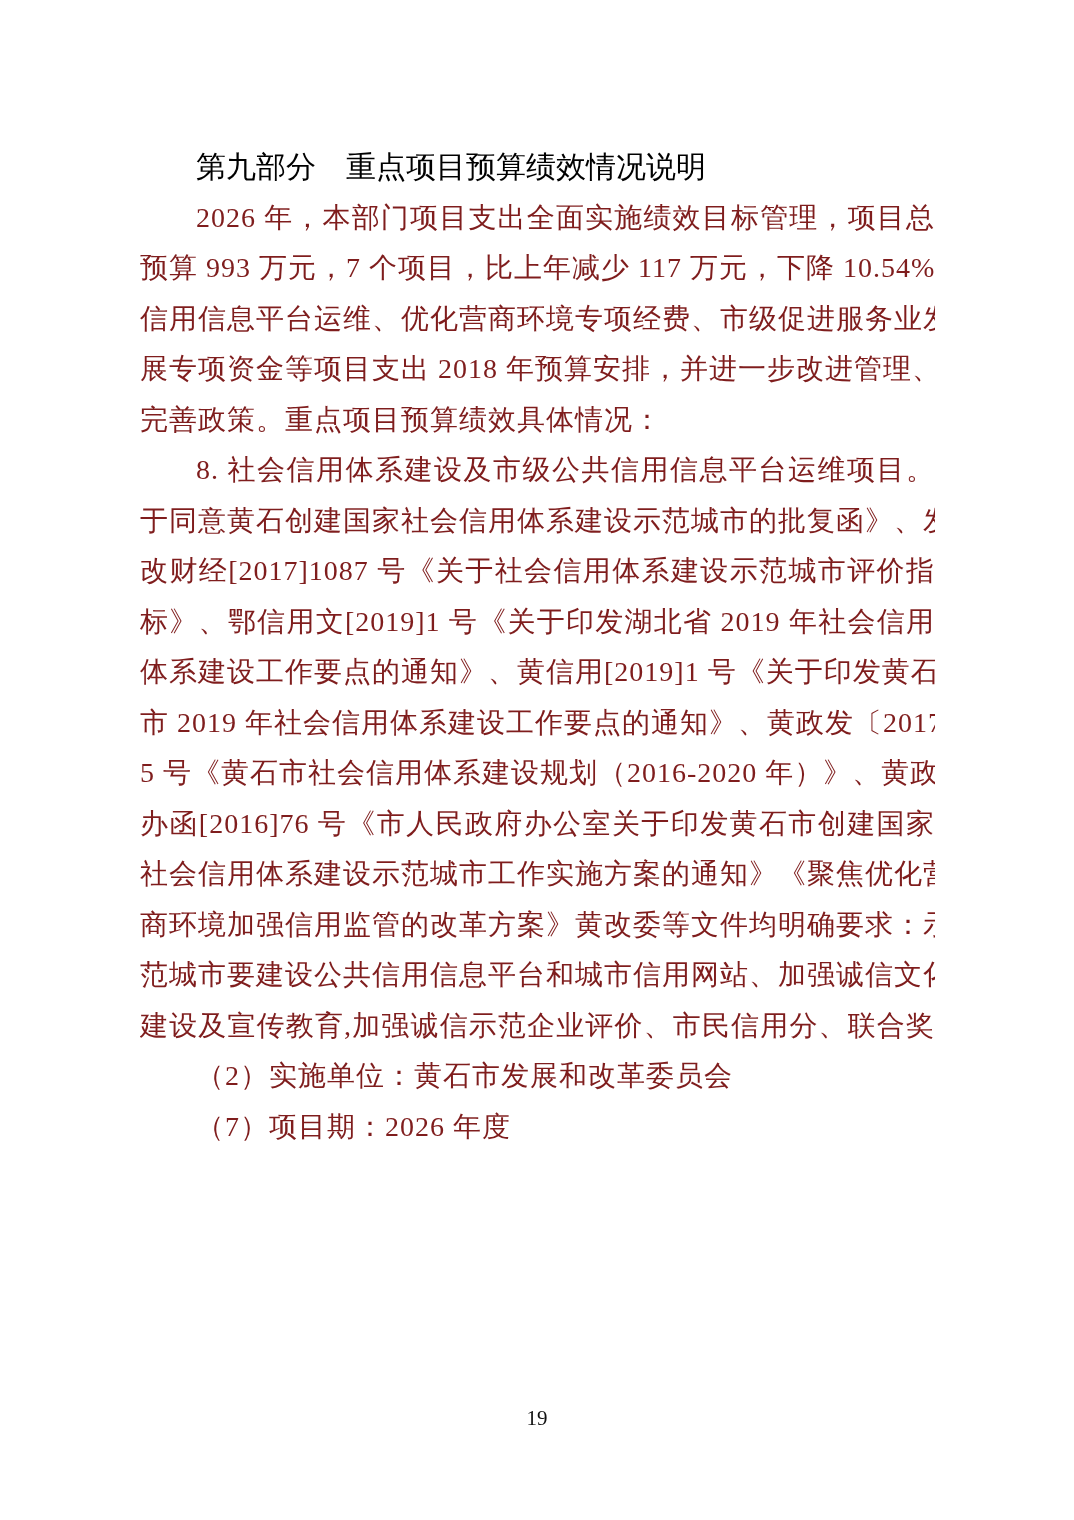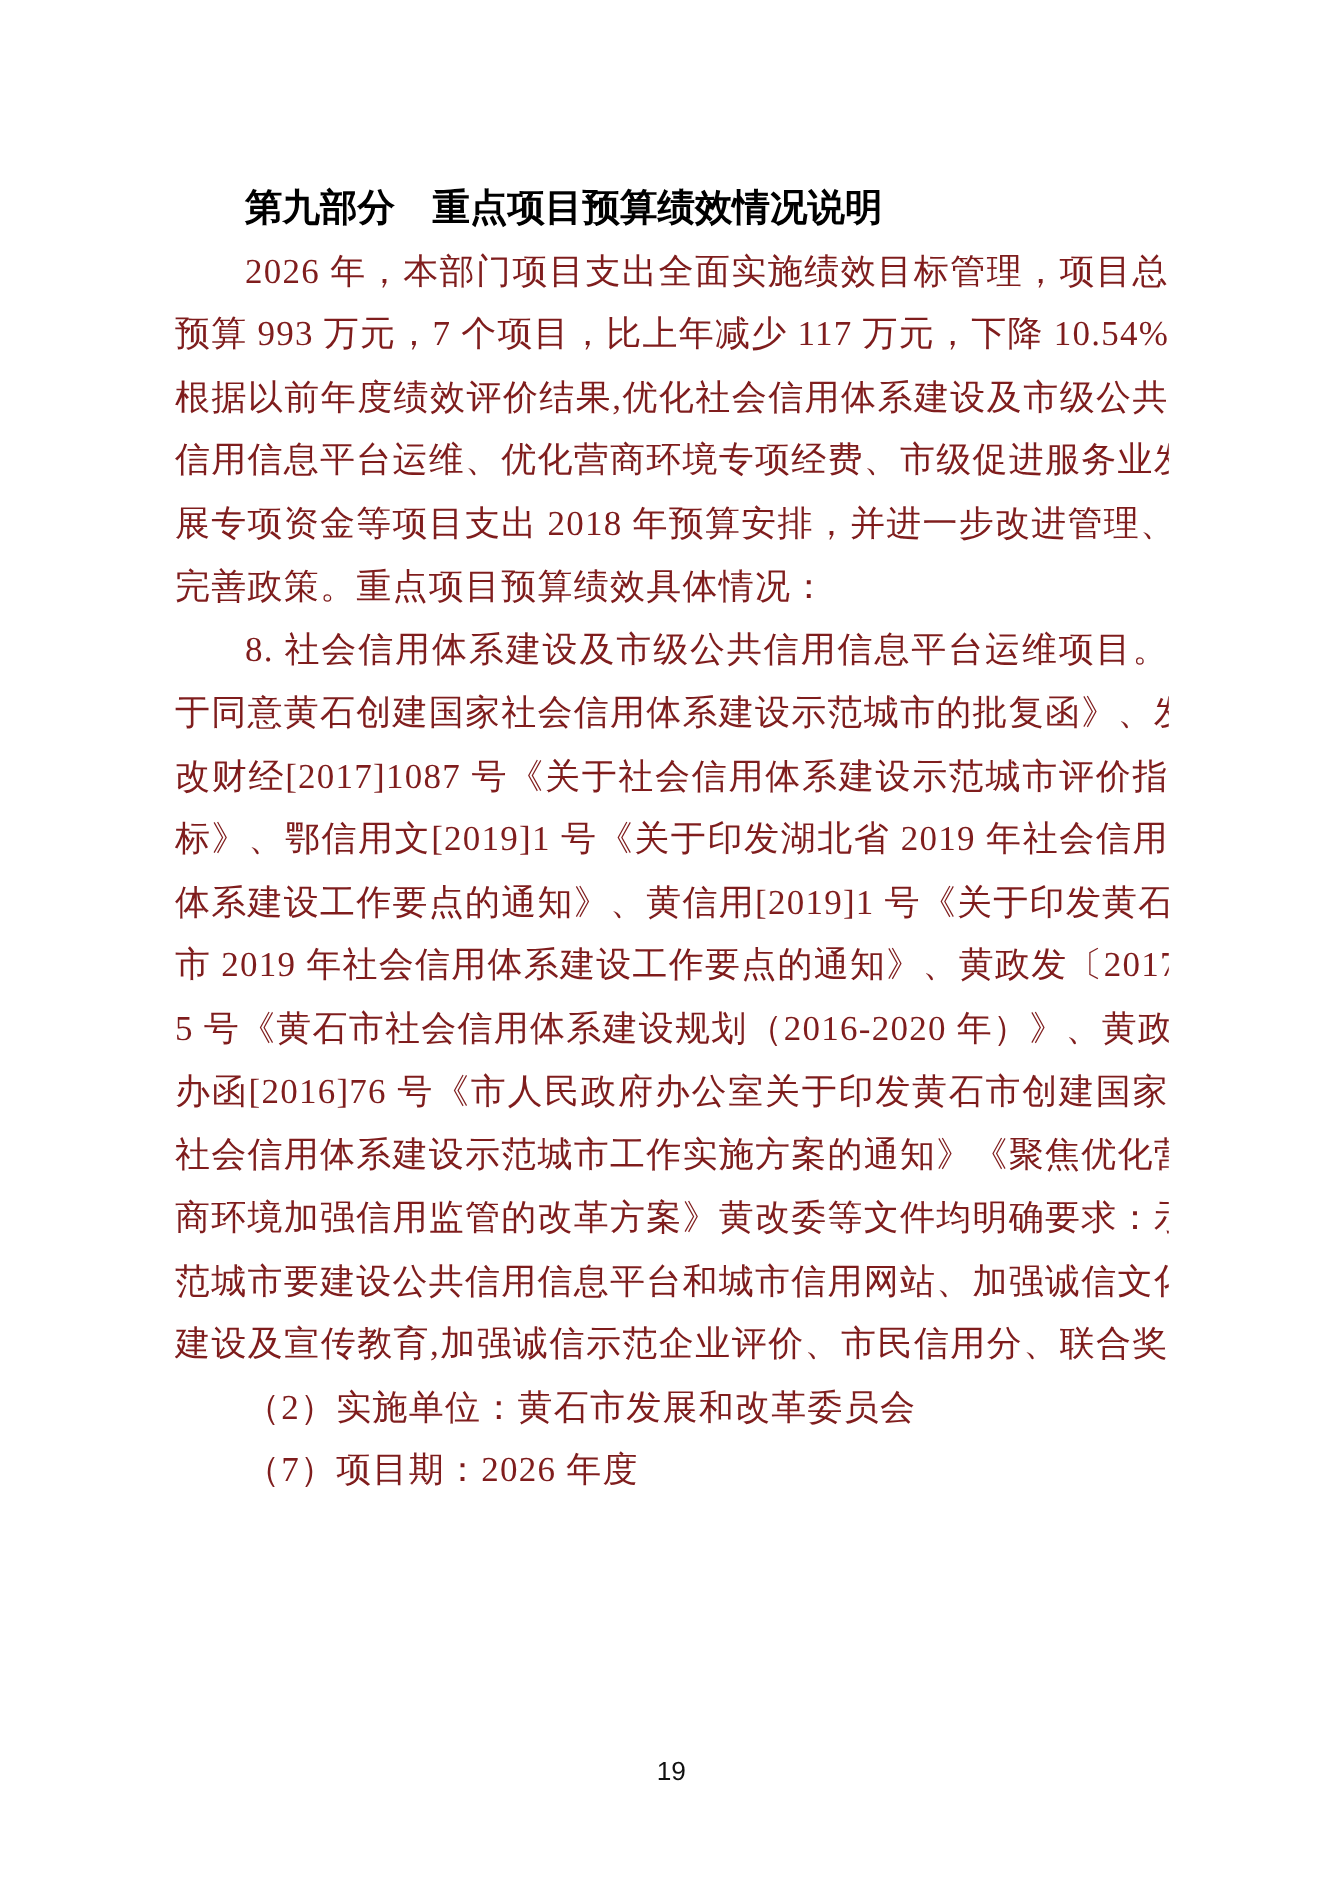--- a/index.html
+++ b/index.html
@@ -17,21 +17,21 @@
   }
   .content {
     position: absolute;
     left: 140px;
     top: 142px;
     width: 795px;
   }
   .title {
     margin: 0;
     font-family: "Liberation Sans", "DejaVu Sans", sans-serif;
-    font-weight: bold;
+    font-weight: normal;
     font-size: 30px;
     line-height: 50.5px;
     text-indent: 56px;
     white-space: nowrap;
     color: #000;
   }
   .line {
     margin: 0;
     font-family: "Liberation Serif", "DejaVu Serif", serif;
     font-size: 28px;
@@ -47,35 +47,34 @@
   }
   .ind {
     text-indent: 56px;
   }
   .page-number {
     position: absolute;
     left: 0;
     right: 0;
     top: 1406px;
     text-align: center;
-    font-family: Liberation Sans, sans-serif;
+    font-family: Liberation Serif, serif;
     font-size: 21px;
     line-height: 24px;
     color: #111;
   }
 </style>
 </head>
 <body>
 
 <div class="page">
   <div class="content">
     <h1 class="title">第九部分　重点项目预算绩效情况说明</h1>
     <div class="line ind j">2026 年，本部门项目支出全面实施绩效目标管理，项目总</div>
     <div class="line j">预算 993 万元，7 个项目，比上年减少 117 万元，下降 10.54%。</div>
-    <div class="line j">根据以前年度绩效评价结果,优化社会信用体系建设及市级公共</div>
     <div class="line j">信用信息平台运维、优化营商环境专项经费、市级促进服务业发</div>
     <div class="line j">展专项资金等项目支出 2018 年预算安排，并进一步改进管理、</div>
     <div class="line">完善政策。重点项目预算绩效具体情况：</div>
     <div class="line ind j">8. 社会信用体系建设及市级公共信用信息平台运维项目。</div>
     <div class="line j">于同意黄石创建国家社会信用体系建设示范城市的批复函》、发</div>
     <div class="line j">改财经[2017]1087 号《关于社会信用体系建设示范城市评价指</div>
     <div class="line j">标》、鄂信用文[2019]1 号《关于印发湖北省 2019 年社会信用</div>
     <div class="line j">体系建设工作要点的通知》、黄信用[2019]1 号《关于印发黄石</div>
     <div class="line j">市 2019 年社会信用体系建设工作要点的通知》、黄政发〔2017〕</div>
     <div class="line j">5 号《黄石市社会信用体系建设规划（2016-2020 年）》、黄政</div>

